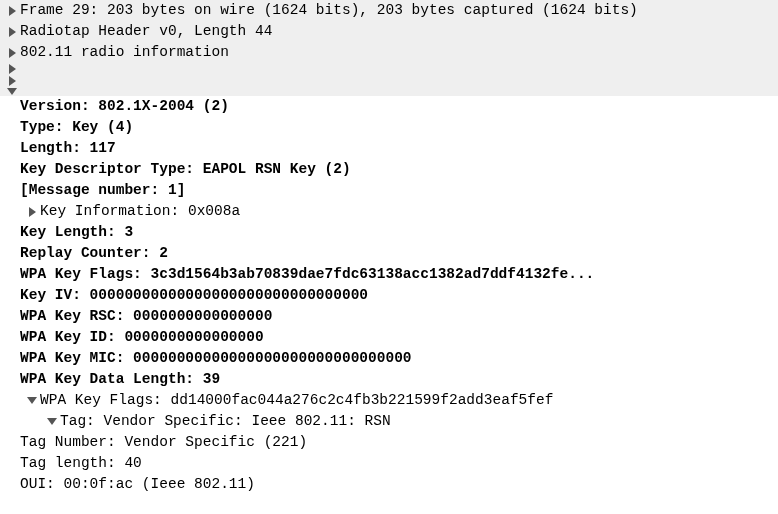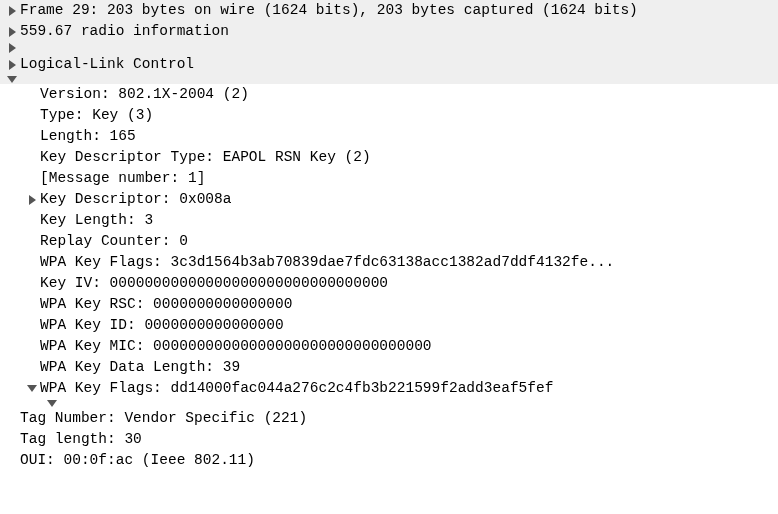--- a/index.html
+++ b/index.html
@@ -39,21 +39,21 @@
     }
     .arrow-down {
       display: inline-block;
       width: 0; height: 0;
       border-left: 5px solid transparent;
       border-right: 5px solid transparent;
       border-top: 7px solid #555;
     }
     .indent-0 { padding-left: 0; }
     .indent-1 .tree-toggle { margin-left: 26px; }
-    .indent-1 .no-toggle { margin-left: 40px; }
+    .indent-1 .no-toggle { margin-left: 20px; font-weight: bold; }
     .indent-2 .tree-toggle { margin-left: 46px; }
     .indent-3 .no-toggle { }
     .no-toggle {
       margin-left: 20px;
     }
     .label {
       white-space: nowrap;
     }
   </style>
 </head>
@@ -63,66 +63,71 @@
   <div class="tree-row indent-0">
     <span class="tree-toggle">
         <span class="arrow-right"></span>
       </span>
     <span class="label">Frame 29: 203 bytes on wire (1624 bits), 203 bytes captured (1624 bits)</span>
   </div>
   <div class="tree-row indent-0">
     <span class="tree-toggle">
         <span class="arrow-right"></span>
       </span>
-    <span class="label">559.67 radio information</span>
+    <span class="label">Radiotap Header v0, Length 44</span>
+  </div>
+  <div class="tree-row indent-0">
+    <span class="tree-toggle">
+        <span class="arrow-right"></span>
+      </span>
+    <span class="label">802.11 radio information</span>
   </div>
   <div class="tree-row indent-0">
     <span class="tree-toggle">
         <span class="arrow-right"></span>
       </span>
   </div>
   <div class="tree-row indent-0">
     <span class="tree-toggle">
         <span class="arrow-right"></span>
       </span>
-    <span class="label">Logical-Link Control</span>
   </div>
   <div class="tree-row indent-0">
     <span class="tree-toggle">
         <span class="arrow-down"></span>
       </span>
   </div>
 </div>
 
 <div class="tree-row indent-1">
   <span class="label no-toggle">Version: 802.1X-2004 (2)</span>
 </div>
 <div class="tree-row indent-1">
-  <span class="label no-toggle">Type: Key (3)</span>
+  <span class="label no-toggle">Type: Key (4)</span>
 </div>
 <div class="tree-row indent-1">
-  <span class="label no-toggle">Length: 165</span>
+  <span class="label no-toggle">Length: 117</span>
 </div>
 <div class="tree-row indent-1">
   <span class="label no-toggle">Key Descriptor Type: EAPOL RSN Key (2)</span>
 </div>
 <div class="tree-row indent-1">
   <span class="label no-toggle">[Message number: 1]</span>
 </div>
 <div class="tree-row indent-1">
   <span class="tree-toggle">
       <span class="arrow-right"></span>
     </span>
-  <span class="label">Key Descriptor: 0x008a</span>
+  <span class="label">Key Information: 0x008a</span>
 </div>
 <div class="tree-row indent-1">
   <span class="label no-toggle">Key Length: 3</span>
 </div>
 <div class="tree-row indent-1">
-  <span class="label no-toggle">Replay Counter: 0</span>
+  <span class="label no-toggle">Replay Counter: 2</span>
 </div>
 <div class="tree-row indent-1">
   <span class="label no-toggle">WPA Key Flags: 3c3d1564b3ab70839dae7fdc63138acc1382ad7ddf4132fe...</span>
 </div>
 <div class="tree-row indent-1">
   <span class="label no-toggle">Key IV: 00000000000000000000000000000000</span>
 </div>
 <div class="tree-row indent-1">
   <span class="label no-toggle">WPA Key RSC: 0000000000000000</span>
 </div>
@@ -138,22 +143,23 @@
 <div class="tree-row indent-1">
   <span class="tree-toggle">
       <span class="arrow-down"></span>
     </span>
   <span class="label">WPA Key Flags: dd14000fac044a276c2c4fb3b221599f2add3eaf5fef</span>
 </div>
 <div class="tree-row indent-2">
   <span class="tree-toggle">
       <span class="arrow-down"></span>
     </span>
+  <span class="label">Tag: Vendor Specific: Ieee 802.11: RSN</span>
 </div>
 <div class="tree-row indent-3">
   <span class="label no-toggle">Tag Number: Vendor Specific (221)</span>
 </div>
 <div class="tree-row indent-3">
-  <span class="label no-toggle">Tag length: 30</span>
+  <span class="label no-toggle">Tag length: 40</span>
 </div>
 <div class="tree-row indent-3">
   <span class="label no-toggle">OUI: 00:0f:ac (Ieee 802.11)</span>
 </div>
 
 </body></html>

